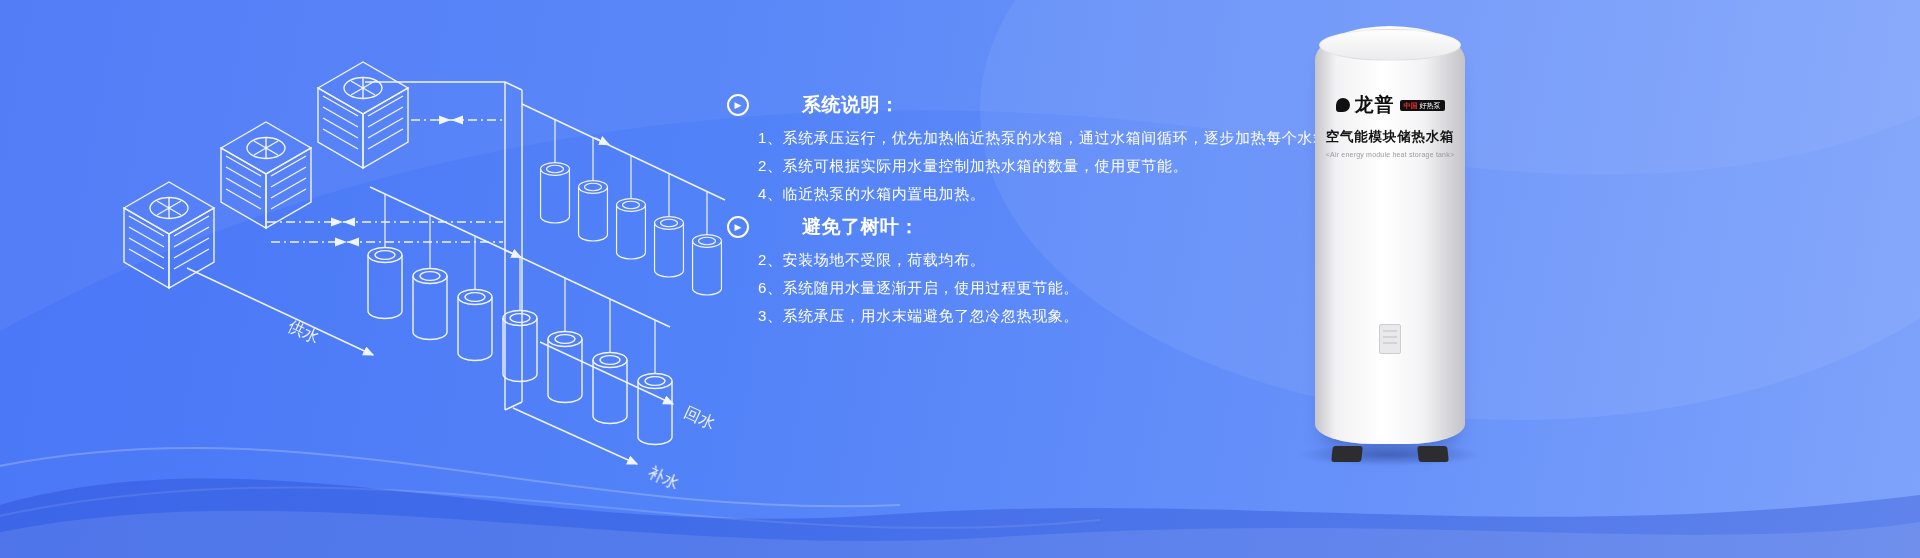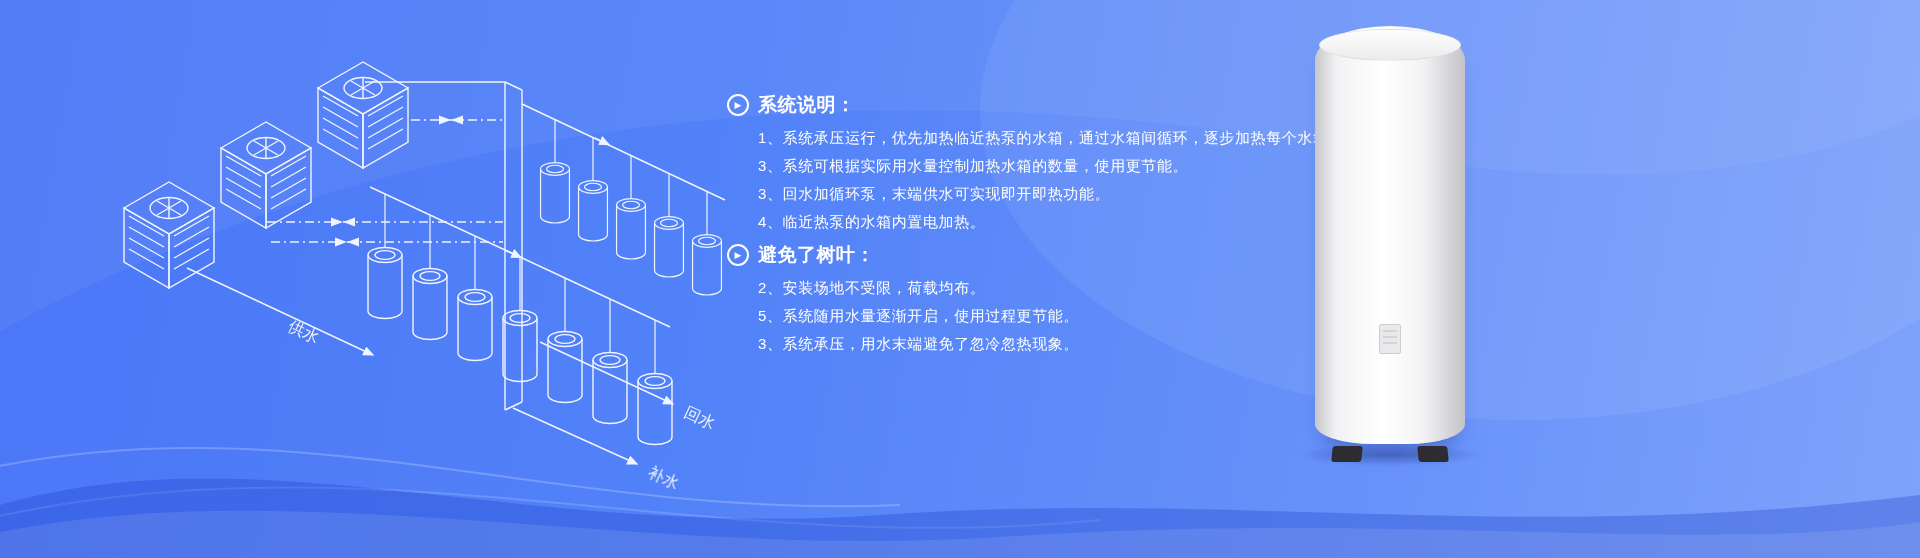--- a/index.html
+++ b/index.html
@@ -16,21 +16,21 @@
   .diagram-svg { position:absolute; left:35px; top:12px; }
 
   
   .content { position:absolute; left:727px; top:84px; width:585px; color:#fff; }
   .section-heading { display:flex; align-items:center; gap:9px; margin:8px 0 12px; }
   .arrow-icon {
     width:22px; height:22px; border:2px solid #fff; border-radius:50%;
     display:flex; align-items:center; justify-content:center;
     font-size:9px; line-height:1; color:#fff; flex:0 0 auto;
   }
-  .section-title { font-size:19px; font-weight:bold; letter-spacing:0.5px; }
+  .section-title { font-size:19px; font-weight:bold; letter-spacing:0.5px;margin-left:44px; }
   ul.items { list-style:none; margin-left:31px; }
   ul.items li { font-size:15px; line-height:15px; margin-bottom:13px; letter-spacing:0.6px; white-space:nowrap; }
 
   
   .product { position:absolute; left:1310px; top:26px; width:160px; height:436px; }
   .tank-shadow {
     position:absolute; bottom:-4px; left:-14px; width:188px; height:22px;
     background:radial-gradient(ellipse at center, rgba(15,30,100,0.35), rgba(15,30,100,0) 70%);
   }
   .tank {
@@ -152,40 +152,51 @@
   </svg>
 
   <div class="content">
 
     <div class="section-heading">
       <span class="arrow-icon">▶</span>
       <span class="section-title">系统说明：</span>
     </div>
     <ul class="items">
         <li>1、系统承压运行，优先加热临近热泵的水箱，通过水箱间循环，逐步加热每个水箱。</li>
-        <li>3、系统可根据实际用水量控制加热水箱的数量，使用更节能。</li>
-        <li>3、回水加循环泵，末端供水可实现即开即热功能。</li>
+        <li>2、系统可根据实际用水量控制加热水箱的数量，使用更节能。</li>
         <li>4、临近热泵的水箱内置电加热。</li>
       </ul>
 
     <div class="section-heading">
       <span class="arrow-icon">▶</span>
       <span class="section-title">避免了树叶：</span>
     </div>
     <ul class="items">
         <li>2、安装场地不受限，荷载均布。</li>
-        <li>5、系统随用水量逐渐开启，使用过程更节能。</li>
+        <li>6、系统随用水量逐渐开启，使用过程更节能。</li>
         <li>3、系统承压，用水末端避免了忽冷忽热现象。</li>
       </ul>
 
   </div>
 
   <div class="product">
     <div class="tank-shadow"></div>
     <div class="tank">
       <div class="tank-lid"></div>
+      <div class="tank-label">
+        <div class="brand-row">
+          <span class="brand-logo"></span>
+          <span class="brand-name">龙普</span>
+          <span class="brand-badge">
+            <span class="badge-cn">中国</span>
+            <span class="badge-rest">好热泵</span>
+          </span>
+        </div>
+        <div class="product-name">空气能模块储热水箱</div>
+        <div class="product-name-en">&lt;Air energy module heat storage tank&gt;</div>
+      </div>
       <div class="rating-plate"></div>
     </div>
     <div class="foot foot-left"></div>
     <div class="foot foot-right"></div>
   </div>
 
 </div>
 
 </body></html>

